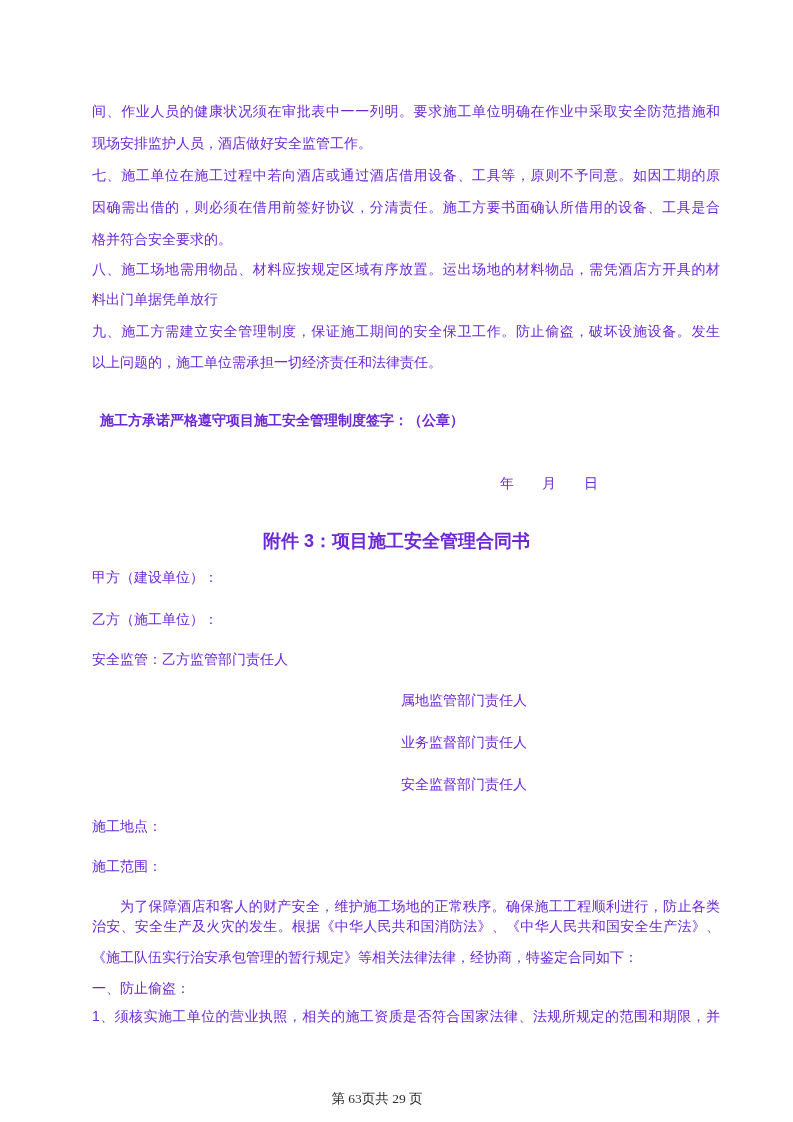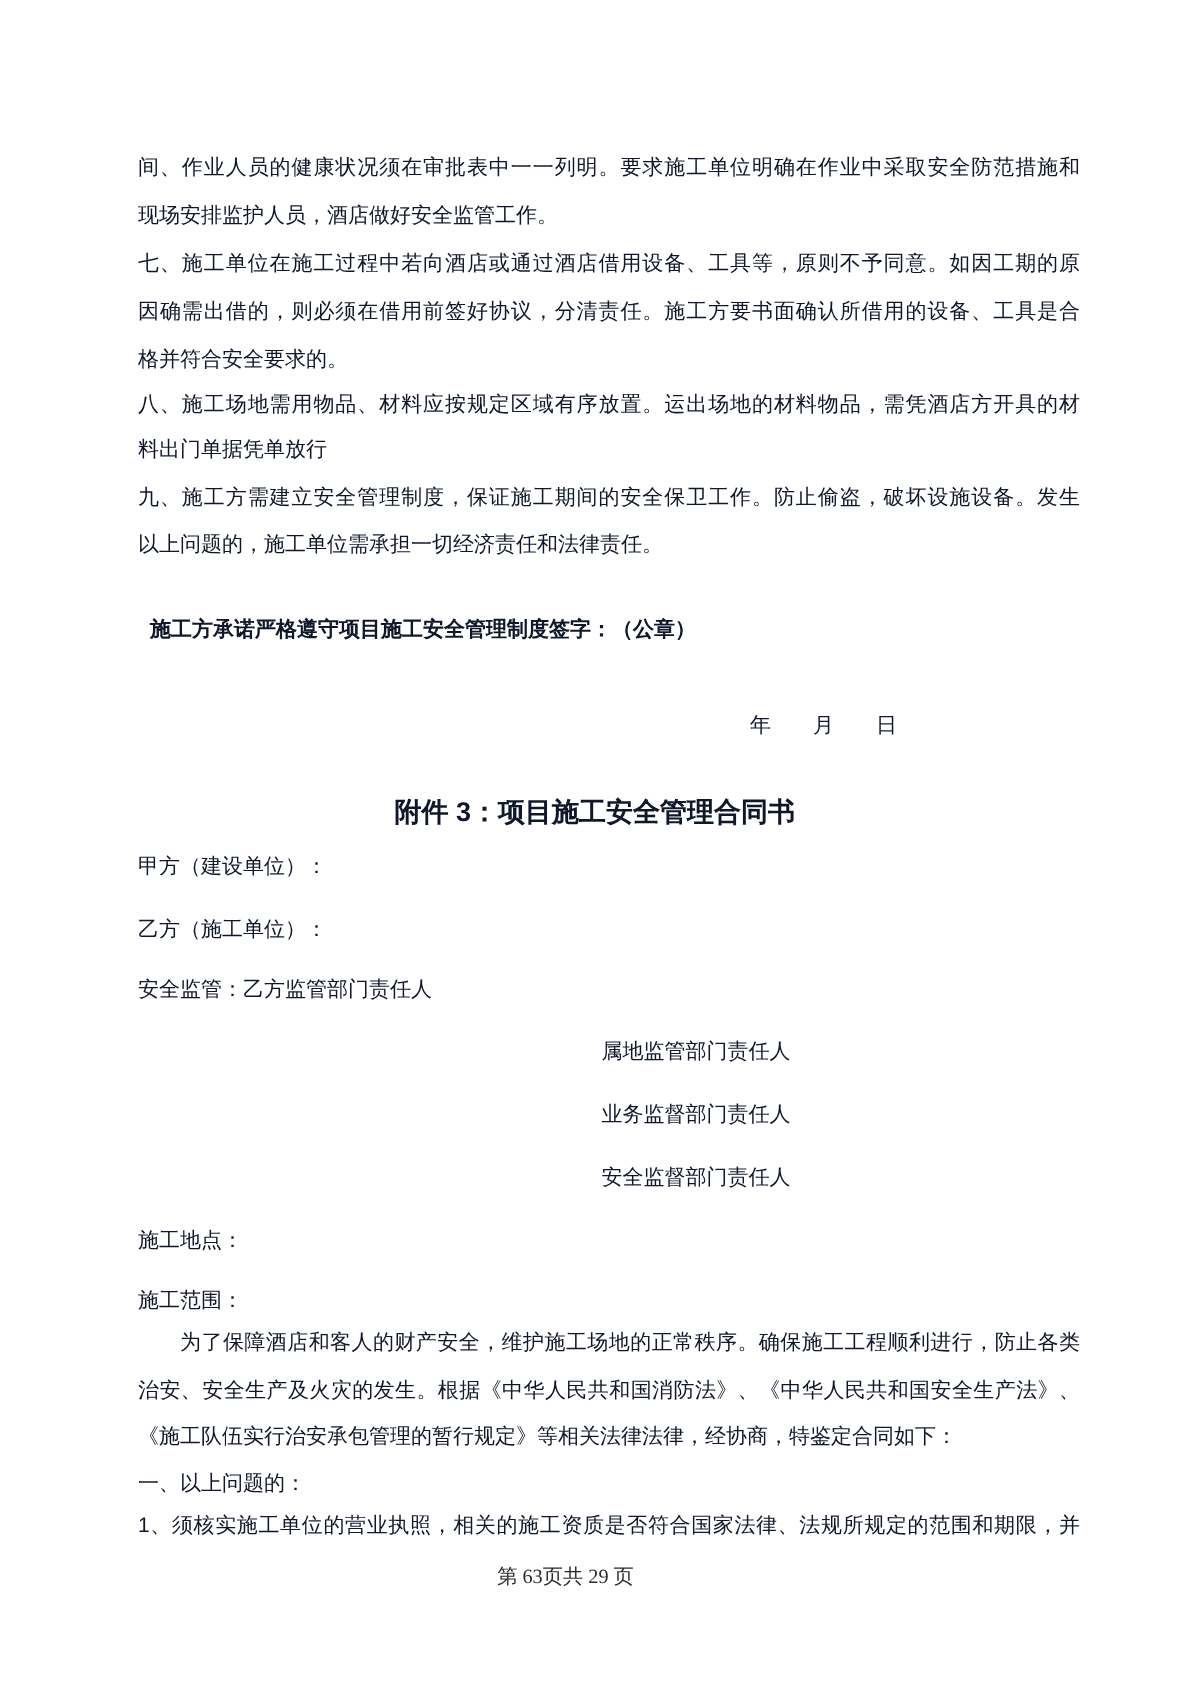--- a/index.html
+++ b/index.html
@@ -9,45 +9,46 @@
     background:#ffffff;
     color:#1f1f1f;
     font-family:"Liberation Sans","DejaVu Sans",sans-serif;
     overflow:hidden;
   }
   .ln {
     position:absolute;
     left:92px; width:628px;
     font-size:14px; line-height:20px;
     white-space:nowrap;
-    color:#0f172a;
+    color:#6d28d9;
   }
   .fill {
     white-space:normal;
     text-align:justify;
     text-align-last:justify;
   }
   .bold { font-weight:bold; }
   .sig  { left:100px;font-family:Liberation Serif, serif; }
   .date { left:500px; }
   .sub  { left:150px;text-align:center; }
-  .para-indent { text-indent:28px; }
+  .para-indent { text-indent:28px;margin-top:12px; }
   .title {
     left:0; width:793px;
     text-align:center;
     font-size:18px; line-height:30px;
     font-weight:bold;
   }
   .footer {
     left:92px; width:570px;
     text-align:center;
     font-family:"Liberation Serif","DejaVu Serif",serif;
     font-size:13.5px; line-height:18px;
     color:#2a2a2a;
     white-space:nowrap;
+    margin-top:48px;
   }
 </style>
 </head>
 <body>
 
 <div class="page">
 
   <div class="ln fill" style="top:101px">间、作业人员的健康状况须在审批表中一一列明。要求施工单位明确在作业中采取安全防范措施和</div>
   <div class="ln" style="top:133px">现场安排监护人员，酒店做好安全监管工作。</div>
   <div class="ln fill" style="top:165px">七、施工单位在施工过程中若向酒店或通过酒店借用设备、工具等，原则不予同意。如因工期的原</div>
@@ -72,18 +73,18 @@
   <div class="ln sub" style="top:732px">业务监督部门责任人</div>
   <div class="ln sub" style="top:774px">安全监督部门责任人</div>
 
   <div class="ln" style="top:816px">施工地点：</div>
   <div class="ln" style="top:856px">施工范围：</div>
 
   <div class="ln fill para-indent" style="top:884px">为了保障酒店和客人的财产安全，维护施工场地的正常秩序。确保施工工程顺利进行，防止各类</div>
   <div class="ln fill" style="top:916px">治安、安全生产及火灾的发生。根据《中华人民共和国消防法》、《中华人民共和国安全生产法》、</div>
   <div class="ln" style="top:947px">《施工队伍实行治安承包管理的暂行规定》等相关法律法律，经协商，特鉴定合同如下：</div>
 
-  <div class="ln" style="top:978px">一、以上问题的：</div>
+  <div class="ln" style="top:978px">一、防止偷盗：</div>
   <div class="ln fill" style="top:1006px">1、须核实施工单位的营业执照，相关的施工资质是否符合国家法律、法规所规定的范围和期限，并</div>
 
   <div class="ln footer" style="top:1042px">第 63页共 29 页</div>
 
 </div>
 
 </body></html>

